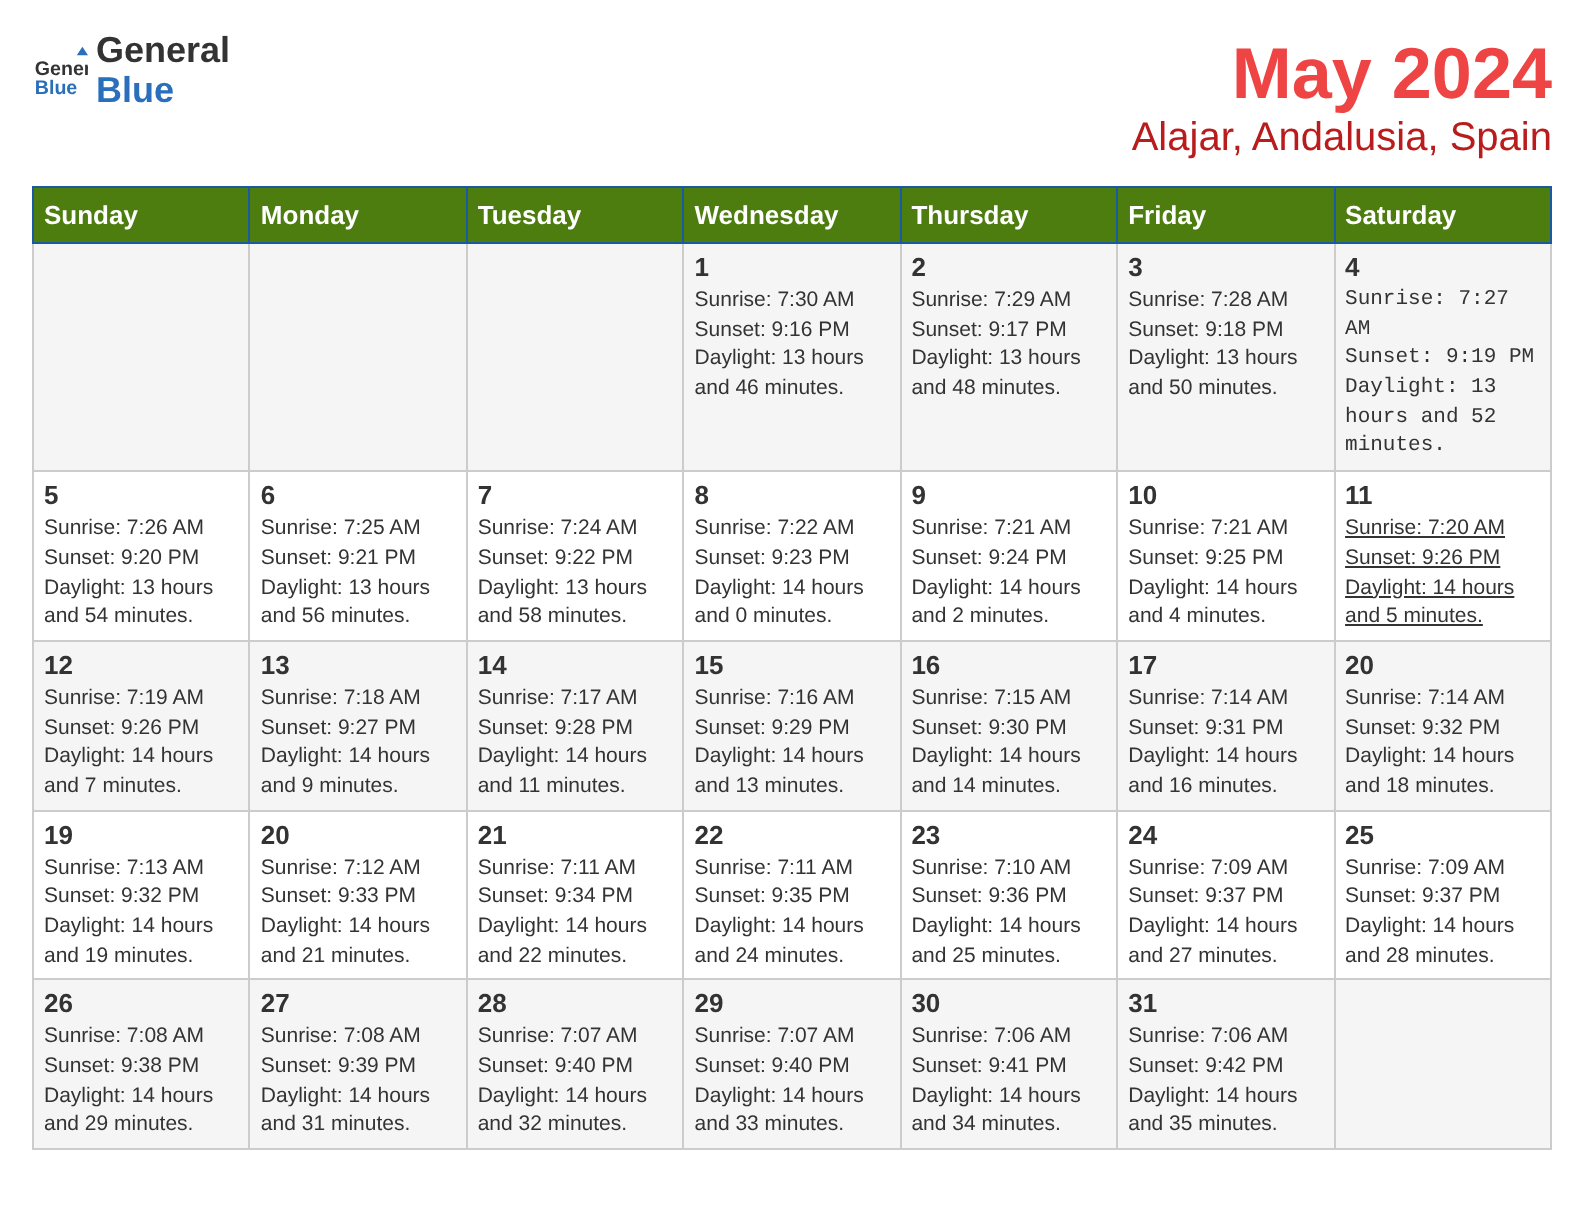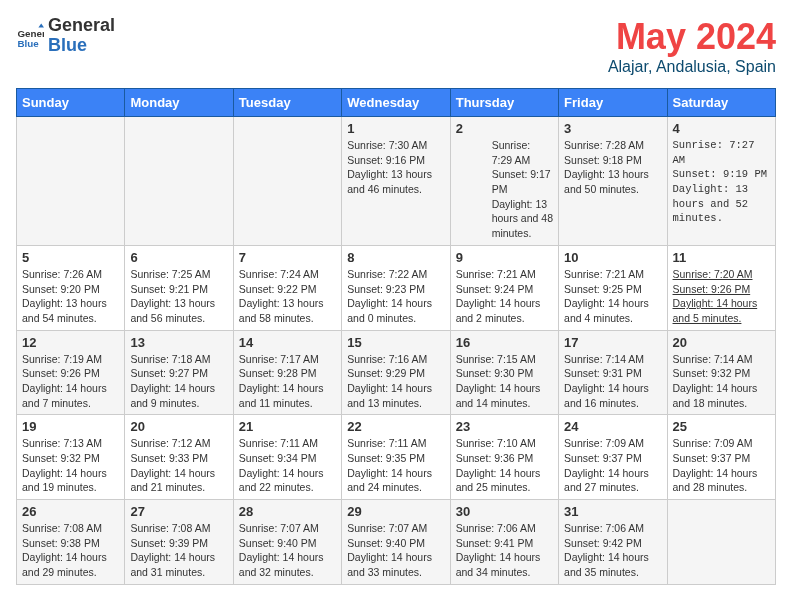--- a/index.html
+++ b/index.html
@@ -27,30 +27,30 @@
     }
     .title-block {
       text-align: right;
     }
     .month-title {
       font-size: 36px;
       font-weight: bold;
       color: #ef4444;
     }
     .location {
-      font-size: 16px;
-      color: #0c4a6e;
+      font-size: 20px;
+      color: #b91c1c;
     }
     table {
       width: 100%;
       border-collapse: collapse;
       table-layout: fixed;
     }
     thead tr th {
-      background-color: #3b82f6;
+      background-color: #4d7c0f;
       color: #fff;
       font-size: 13px;
       font-weight: bold;
       text-align: left;
       padding: 6px 5px;
       border: 1px solid #1a5aa0;
     }
     tbody tr td {
       border: 1px solid #ccc;
       vertical-align: top;
@@ -114,21 +114,21 @@
         <td></td>
         <td></td>
         <td>
           <span class="day-num">1</span>
           <div class="day-info" style="white-space: pre-line;">Sunrise: 7:30 AM
 Sunset: 9:16 PM
 Daylight: 13 hours and 46 minutes.</div>
         </td>
         <td>
           <span class="day-num">2</span>
-          <div class="day-info" style="white-space: pre-line; margin-left: 36px;">Sunrise: 7:29 AM
+          <div class="day-info" style="white-space: pre-line;">Sunrise: 7:29 AM
 Sunset: 9:17 PM
 Daylight: 13 hours and 48 minutes.</div>
         </td>
         <td>
           <span class="day-num">3</span>
           <div class="day-info" style="white-space: pre-line;">Sunrise: 7:28 AM
 Sunset: 9:18 PM
 Daylight: 13 hours and 50 minutes.</div>
         </td>
         <td>

